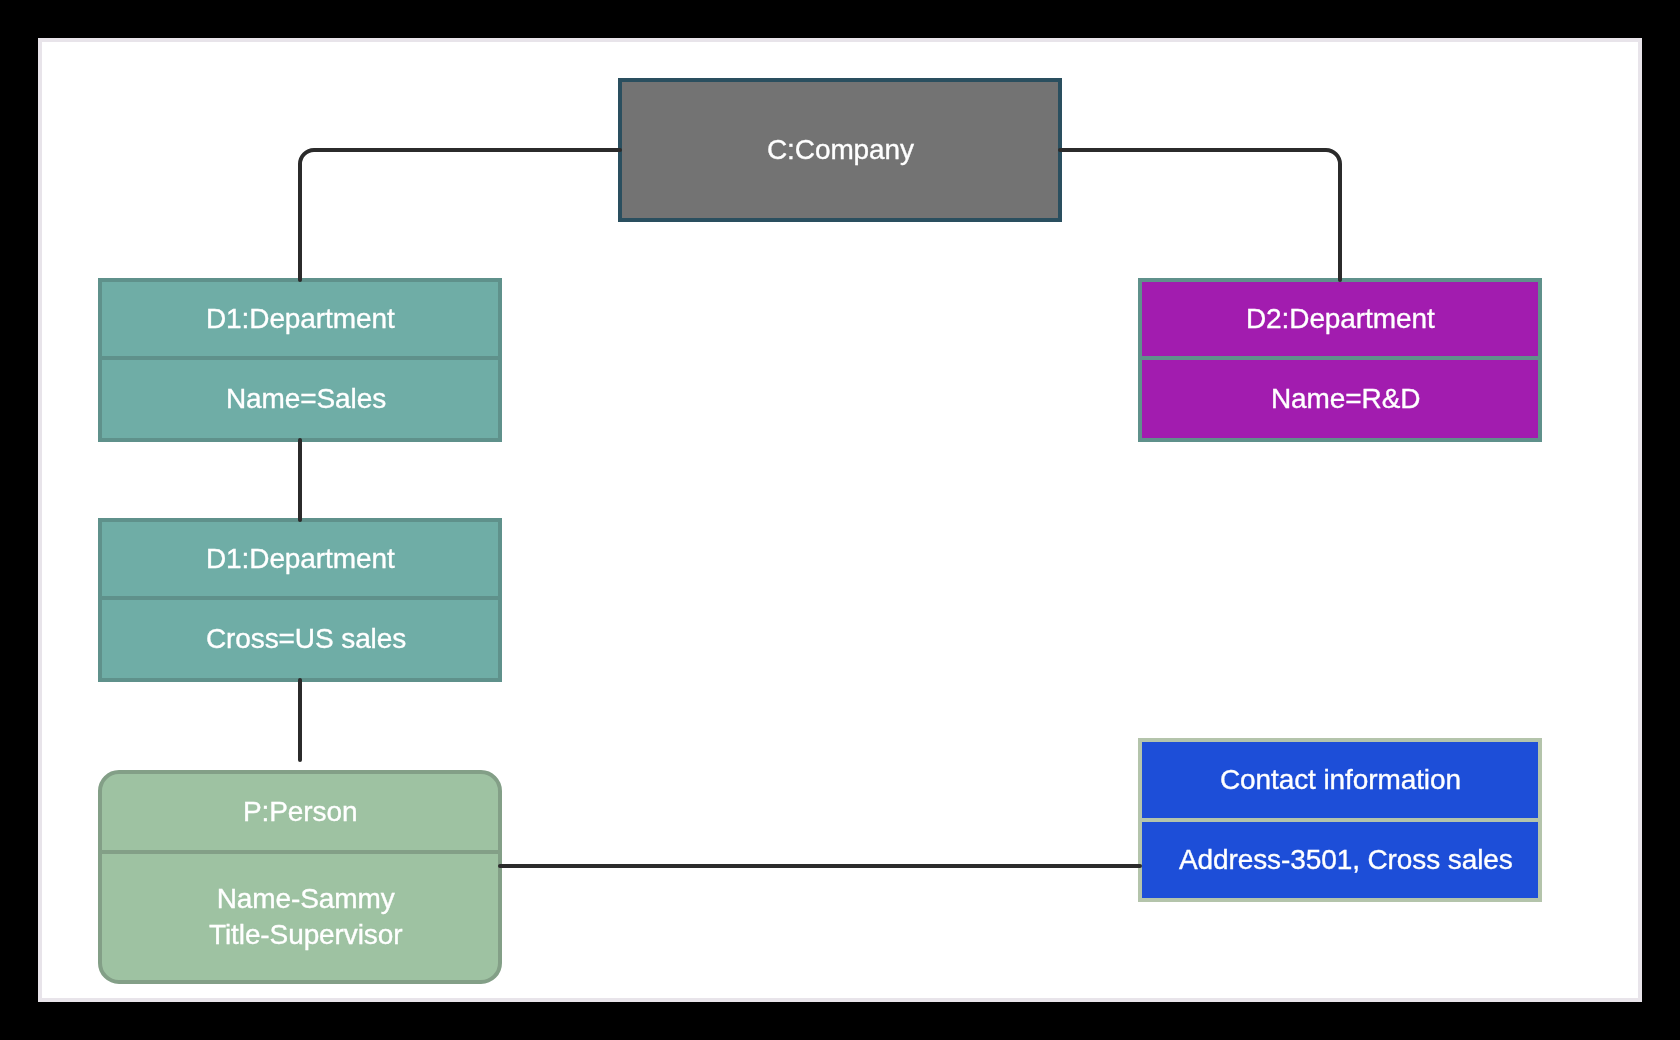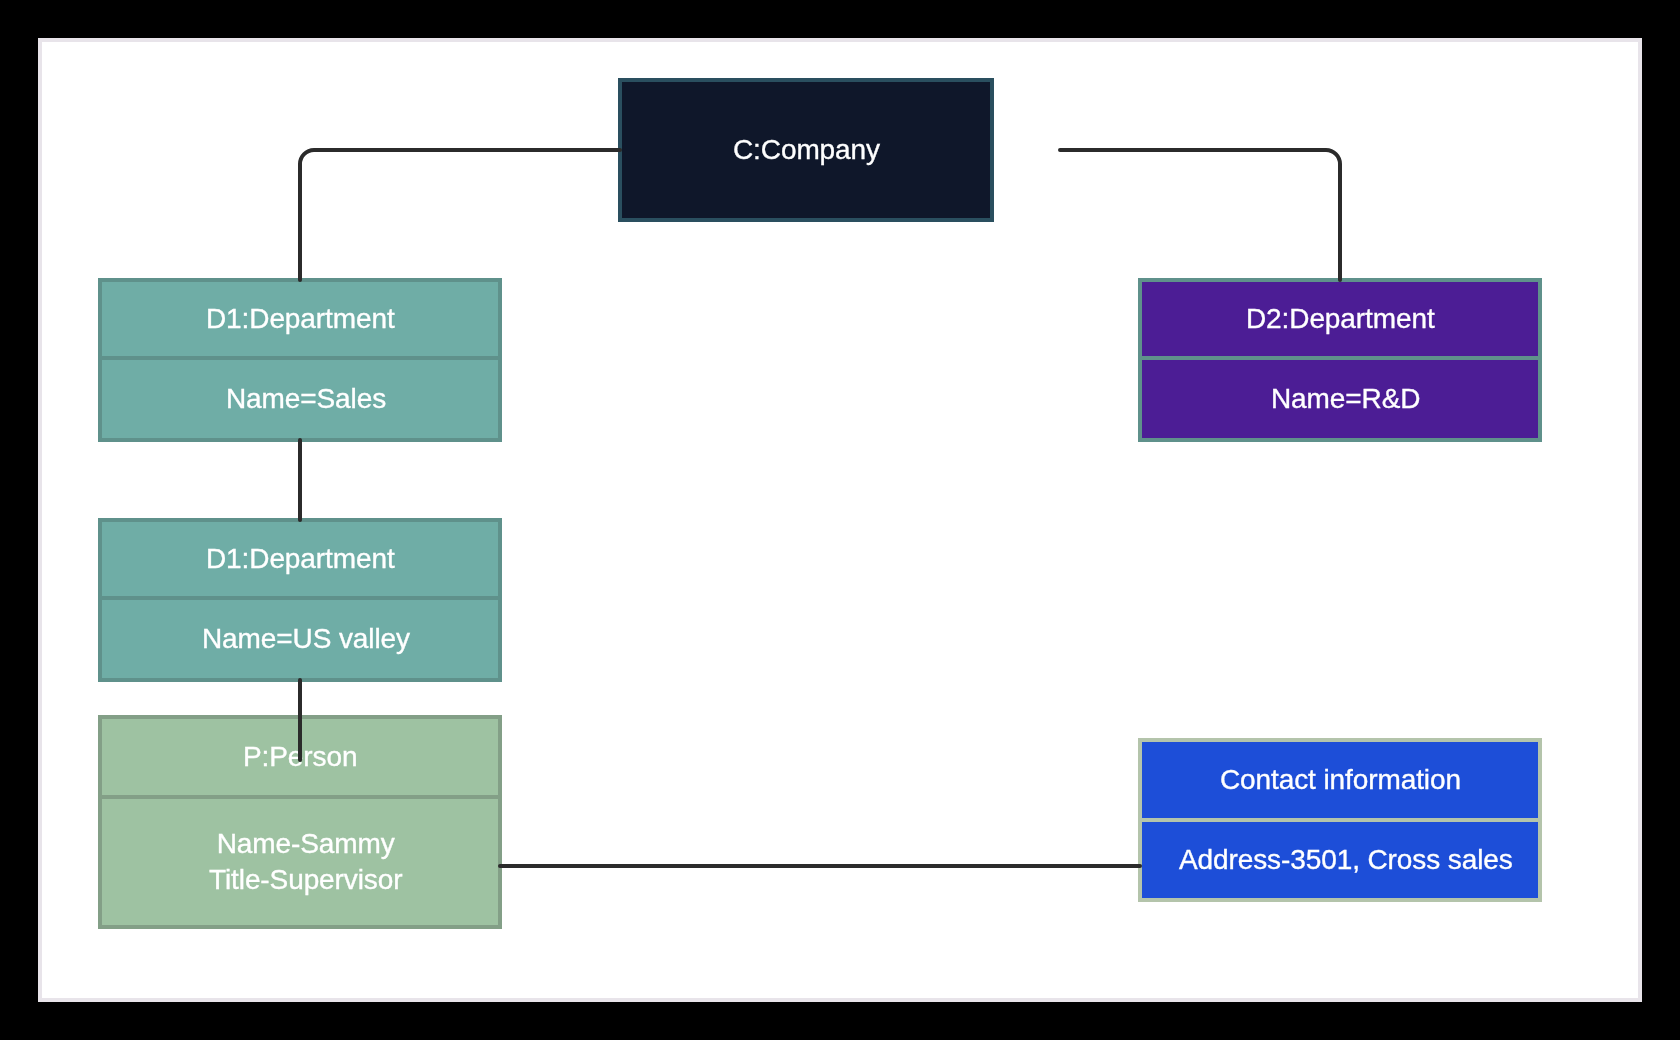--- a/index.html
+++ b/index.html
@@ -18,36 +18,36 @@
   #nodes{position:absolute;left:0;top:0;width:1680px;height:1040px;}
 
   .node{position:absolute;box-sizing:border-box;border:4px solid;}
   .row{box-sizing:border-box;display:flex;align-items:center;justify-content:center;
        color:#ffffff;text-align:center;line-height:36px;font-size:28px;letter-spacing:-0.1px;}
   .row.body{border-top:4px solid;padding-left:12px;}
   .txt{display:block;will-change:transform;-webkit-text-stroke-width:0.35px;}
   .txt span{display:block;}
 
   
-  .n-company  {left:618px;  top:78px;  width:376px; height:144px;
-               background:#0f172a; border-color:#2A4F5F;}
+  .n-company  {left:618px;  top:78px;  width:444px; height:144px;
+               background:#737373; border-color:#2A4F5F;}
   .n-company  > .head {height:136px;}
 
   .n-dept-sales    {left:98px;   top:278px; width:404px; height:164px;
                     background:#6FADA6; border-color:#5F918B;}
   .n-dept-rd       {left:1138px; top:278px; width:404px; height:164px;
-                    background:#4c1d95; border-color:#5F918B;}
+                    background:#a21caf; border-color:#5F918B;}
   .n-dept-ussales  {left:98px;   top:518px; width:404px; height:164px;
                     background:#6FADA6; border-color:#5F918B;}
   .n-dept-sales > .head, .n-dept-rd > .head, .n-dept-ussales > .head {height:74px;}
   .n-dept-sales > .body, .n-dept-rd > .body, .n-dept-ussales > .body {height:82px;
                     border-top-color:#5F918B;}
 
-  .n-person   {left:98px;  top:715px; width:404px; height:214px;
-               background:#9EC2A2; border-color:#839F87;}
+  .n-person   {left:98px;  top:770px; width:404px; height:214px;
+               background:#9EC2A2; border-color:#839F87;border-radius:21px;}
   .n-person   > .head {height:76px;}
   .n-person   > .body {height:130px;border-top-color:#839F87;}
 
   .n-contact  {left:1138px; top:738px; width:404px; height:164px;
                background:#1d4ed8; border-color:#B4C4AB;}
   .n-contact  > .head {height:76px;}
   .n-contact  > .body {height:80px;border-top-color:#B4C4AB;}
 </style>
 </head>
 <body>
@@ -85,21 +85,21 @@
         </span>
       </div>
     </div>
 
     <div class="node n-dept-ussales">
       <div class="row head">
         <span class="txt">D1:Department</span>
       </div>
       <div class="row body">
         <span class="txt">
-          <span>Name=US valley</span>
+          <span>Cross=US sales</span>
         </span>
       </div>
     </div>
 
     <div class="node n-person">
       <div class="row head">
         <span class="txt">P:Person</span>
       </div>
       <div class="row body">
         <span class="txt">

